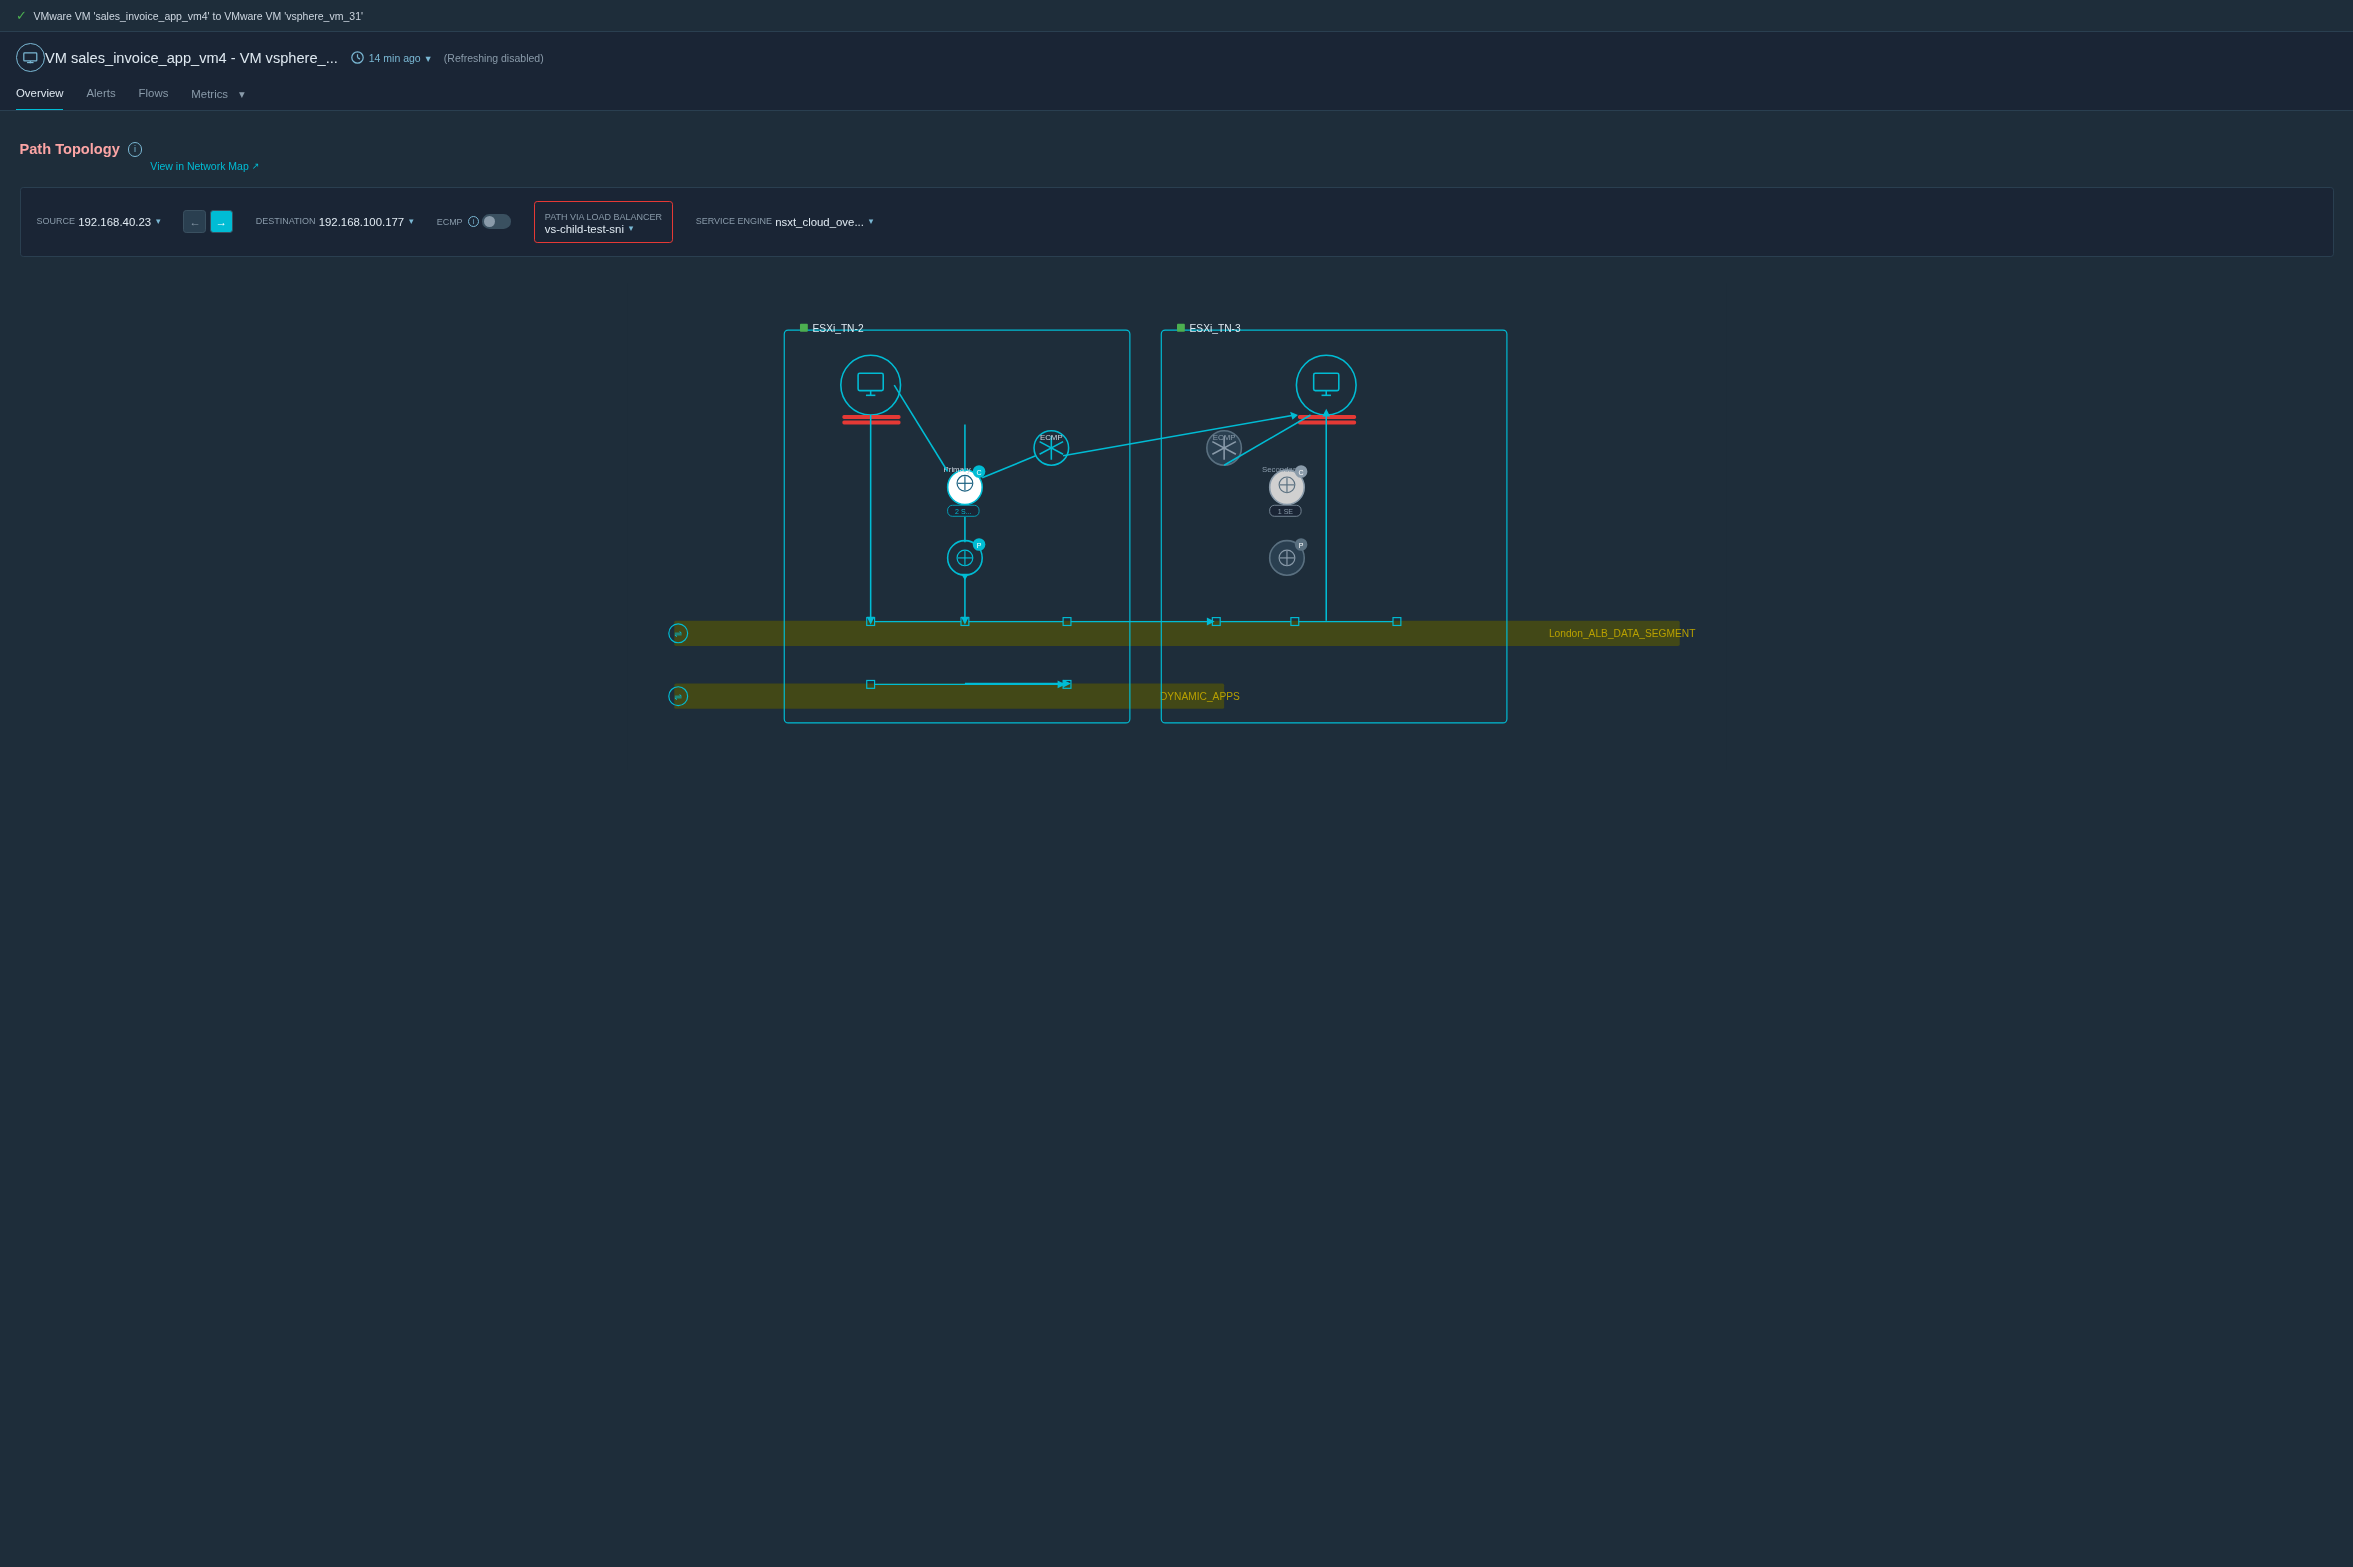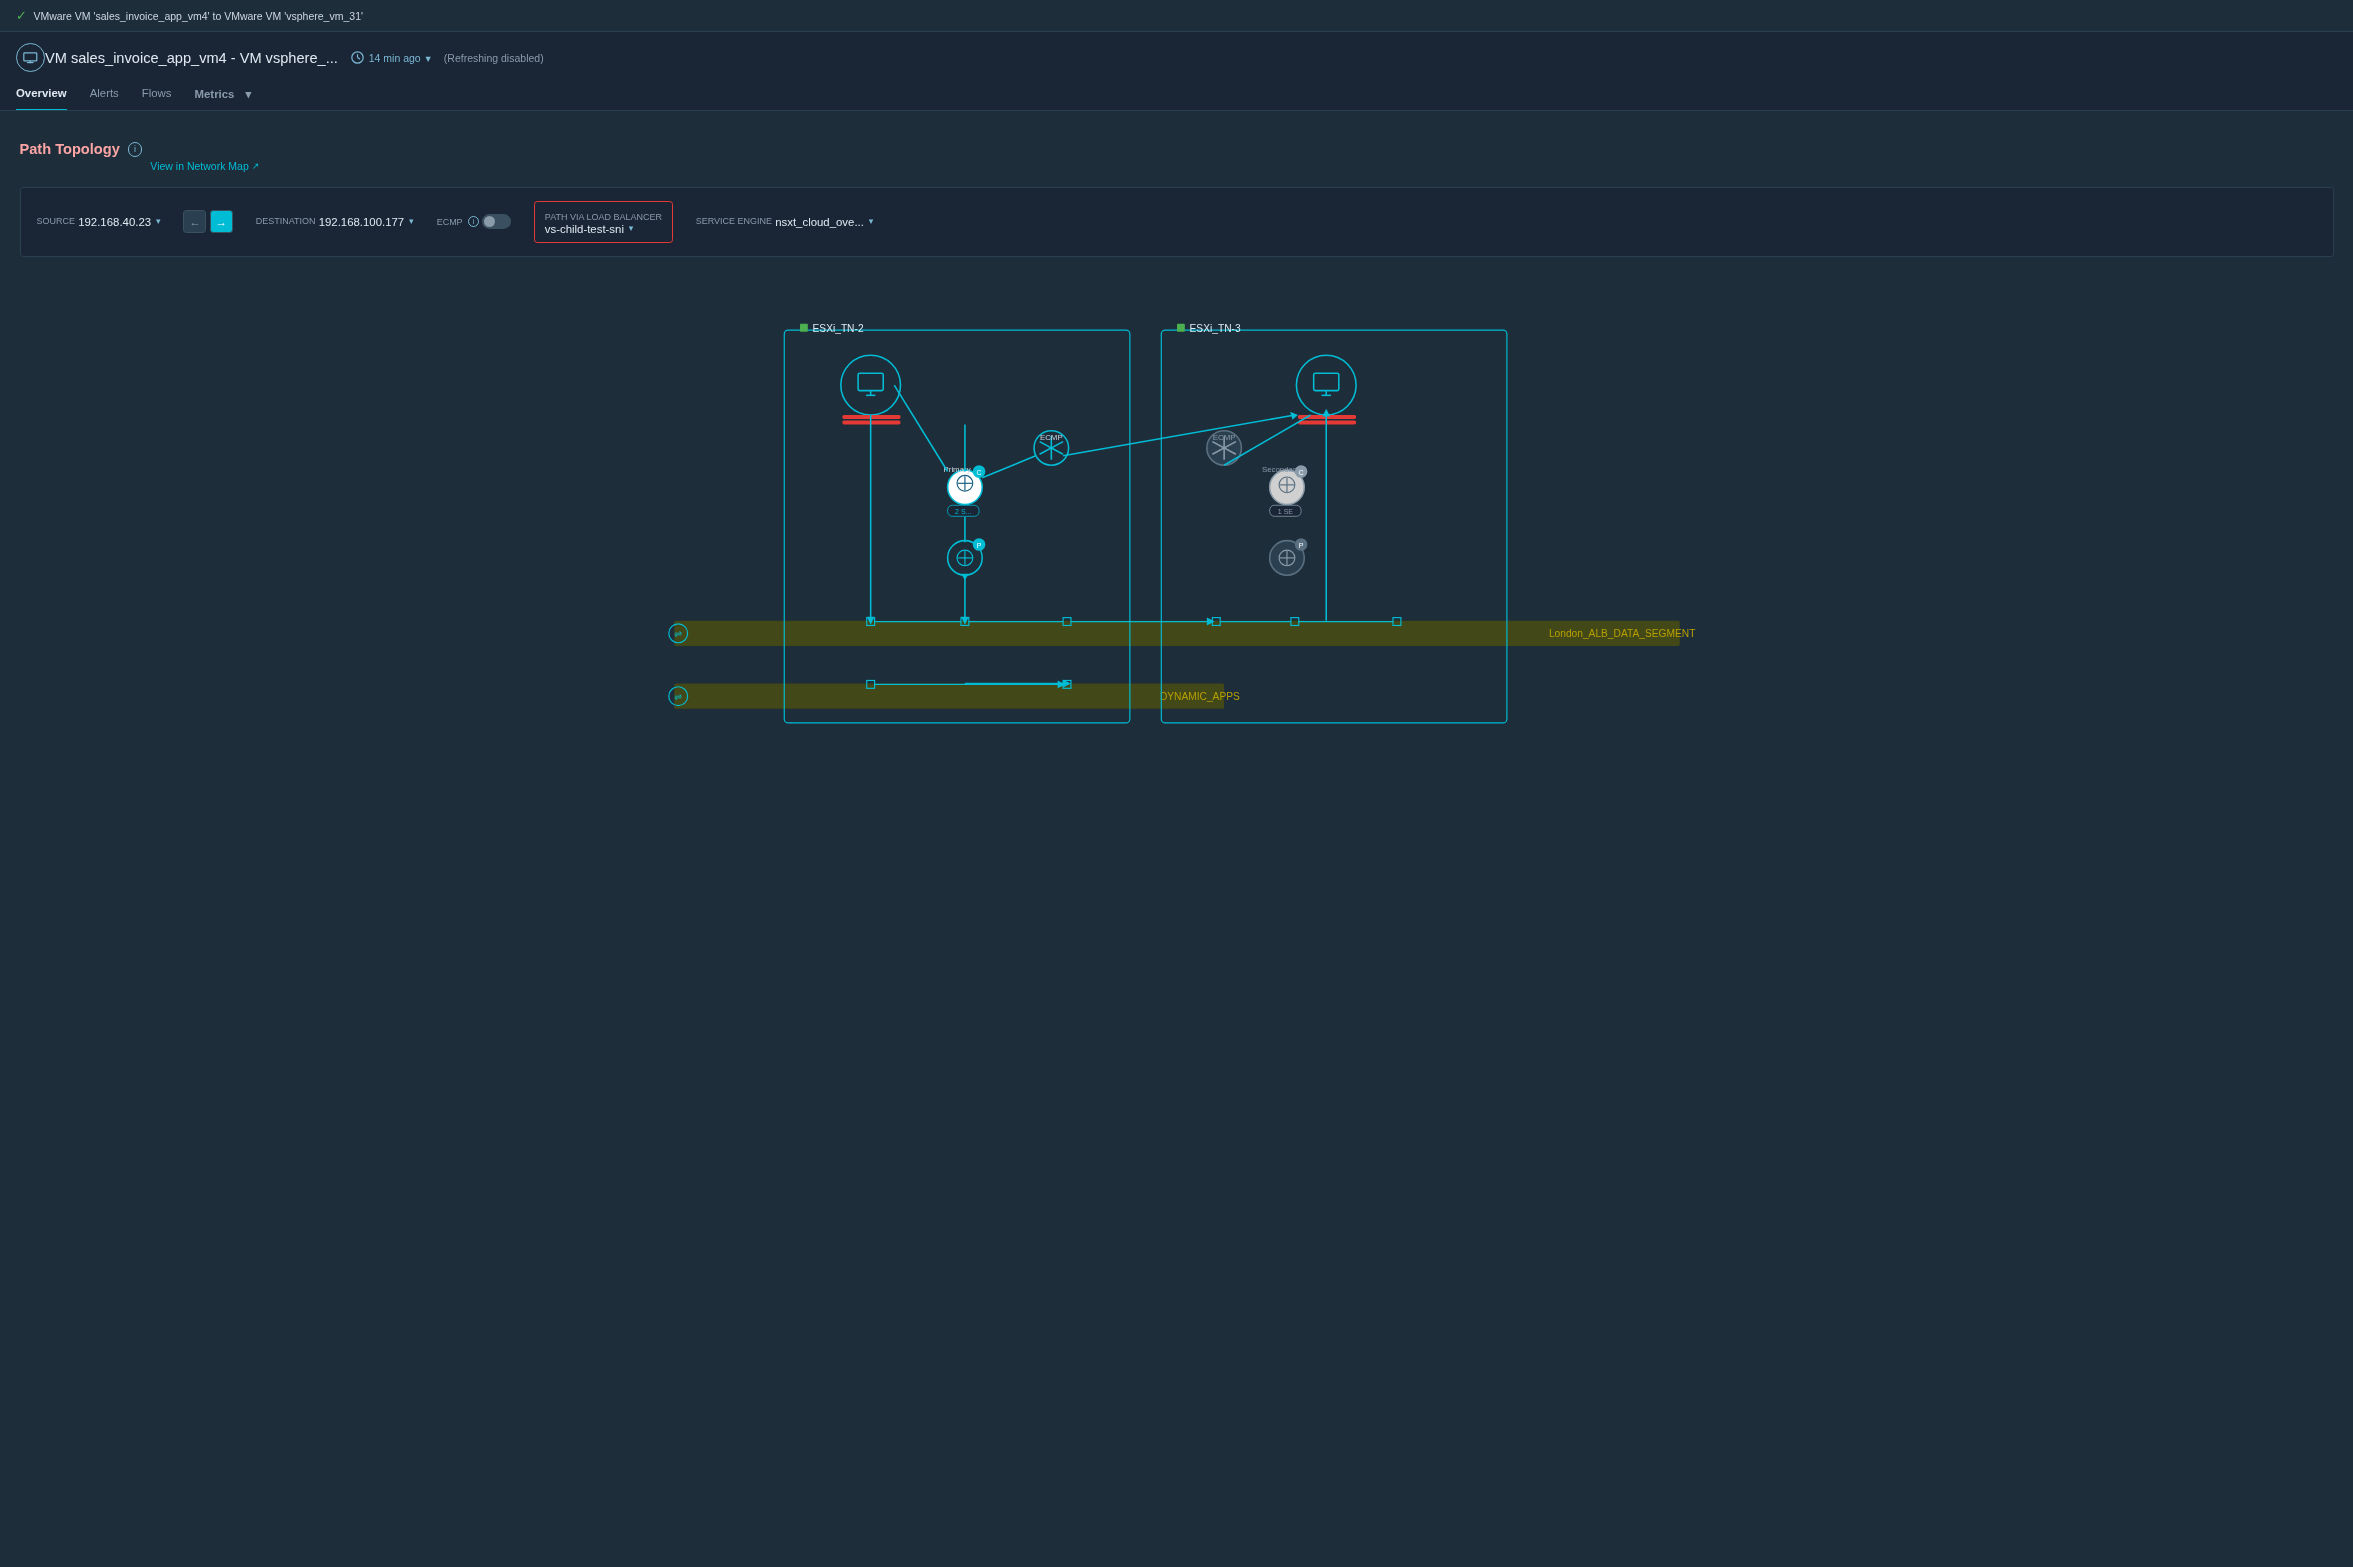--- a/index.html
+++ b/index.html
@@ -75,24 +75,23 @@
       padding: 4.9px 0 8px 0;
       font-size: 11.4px;
       color: #8a9baa;
       cursor: pointer;
       border-bottom: 1.6px solid transparent;
       position: relative;
     }
     .nav-tab.active {
       color: #e0eaf2;
       border-bottom: 1.6px solid #00bcd4;
-      font-weight: bold;
     }
     .nav-tab-with-arrow {
-      display: flex; align-items: center; gap: 11px; font-weight: bold;
+      display: flex; align-items: center; gap: 11px;
     }
 
     
     .main-content {
       padding: 16px 19.5px;
       background: #1e2d3a;
       min-height: calc(100vh - 97px);
     }
 
     

